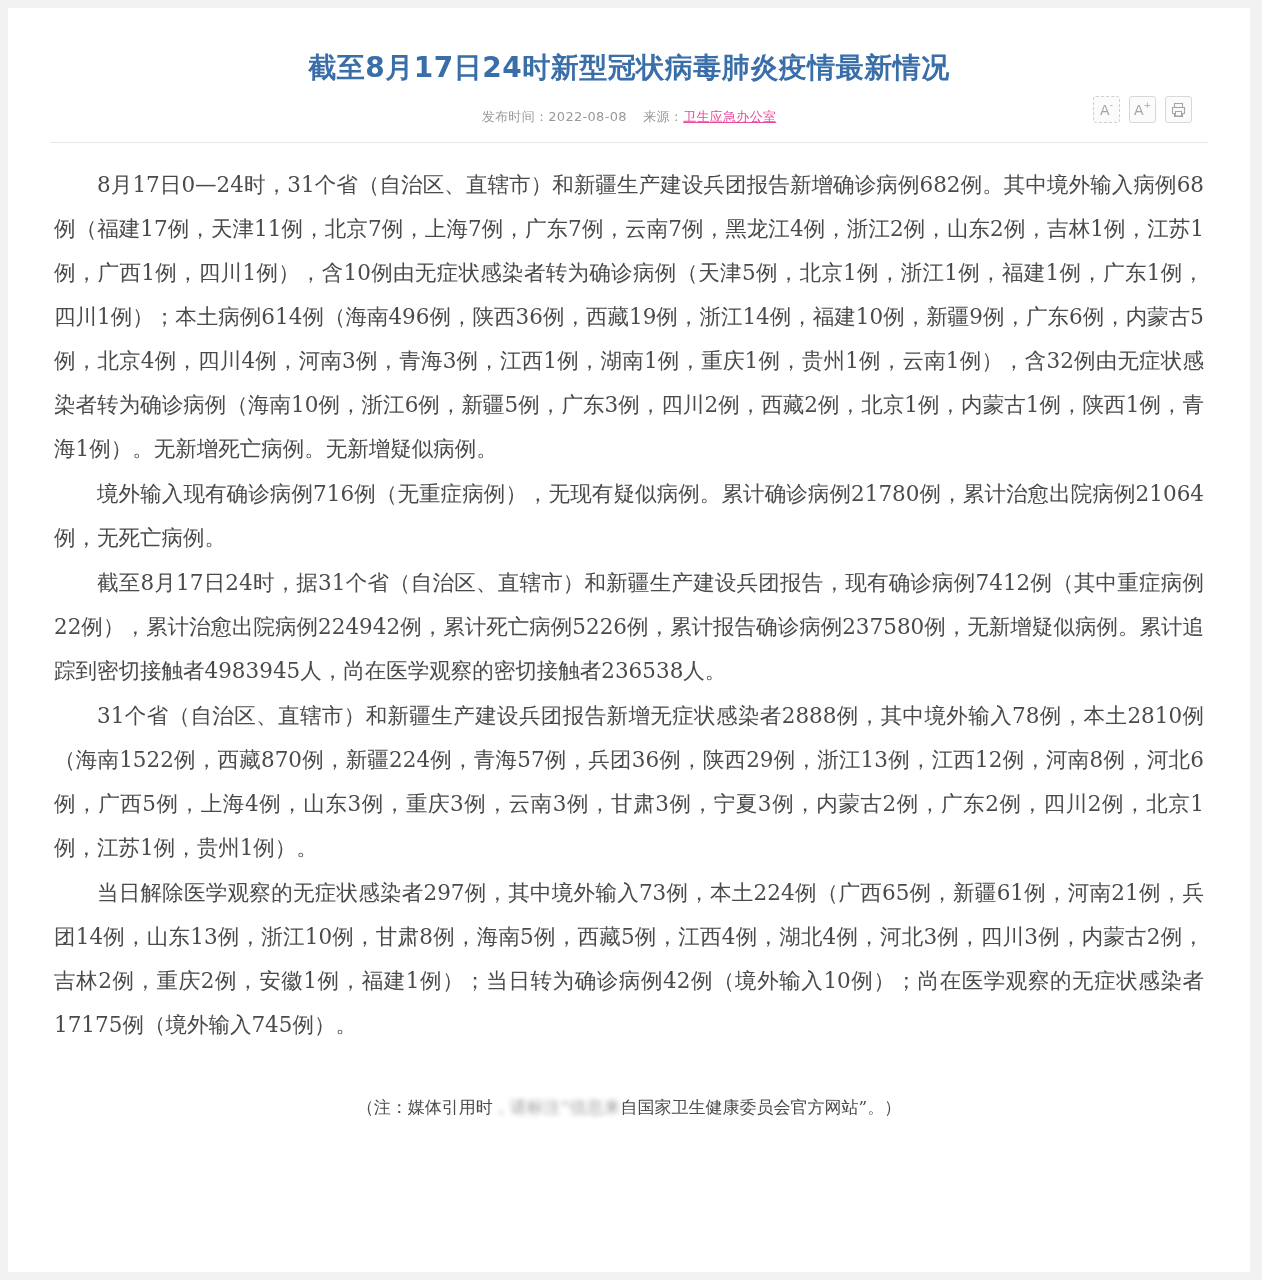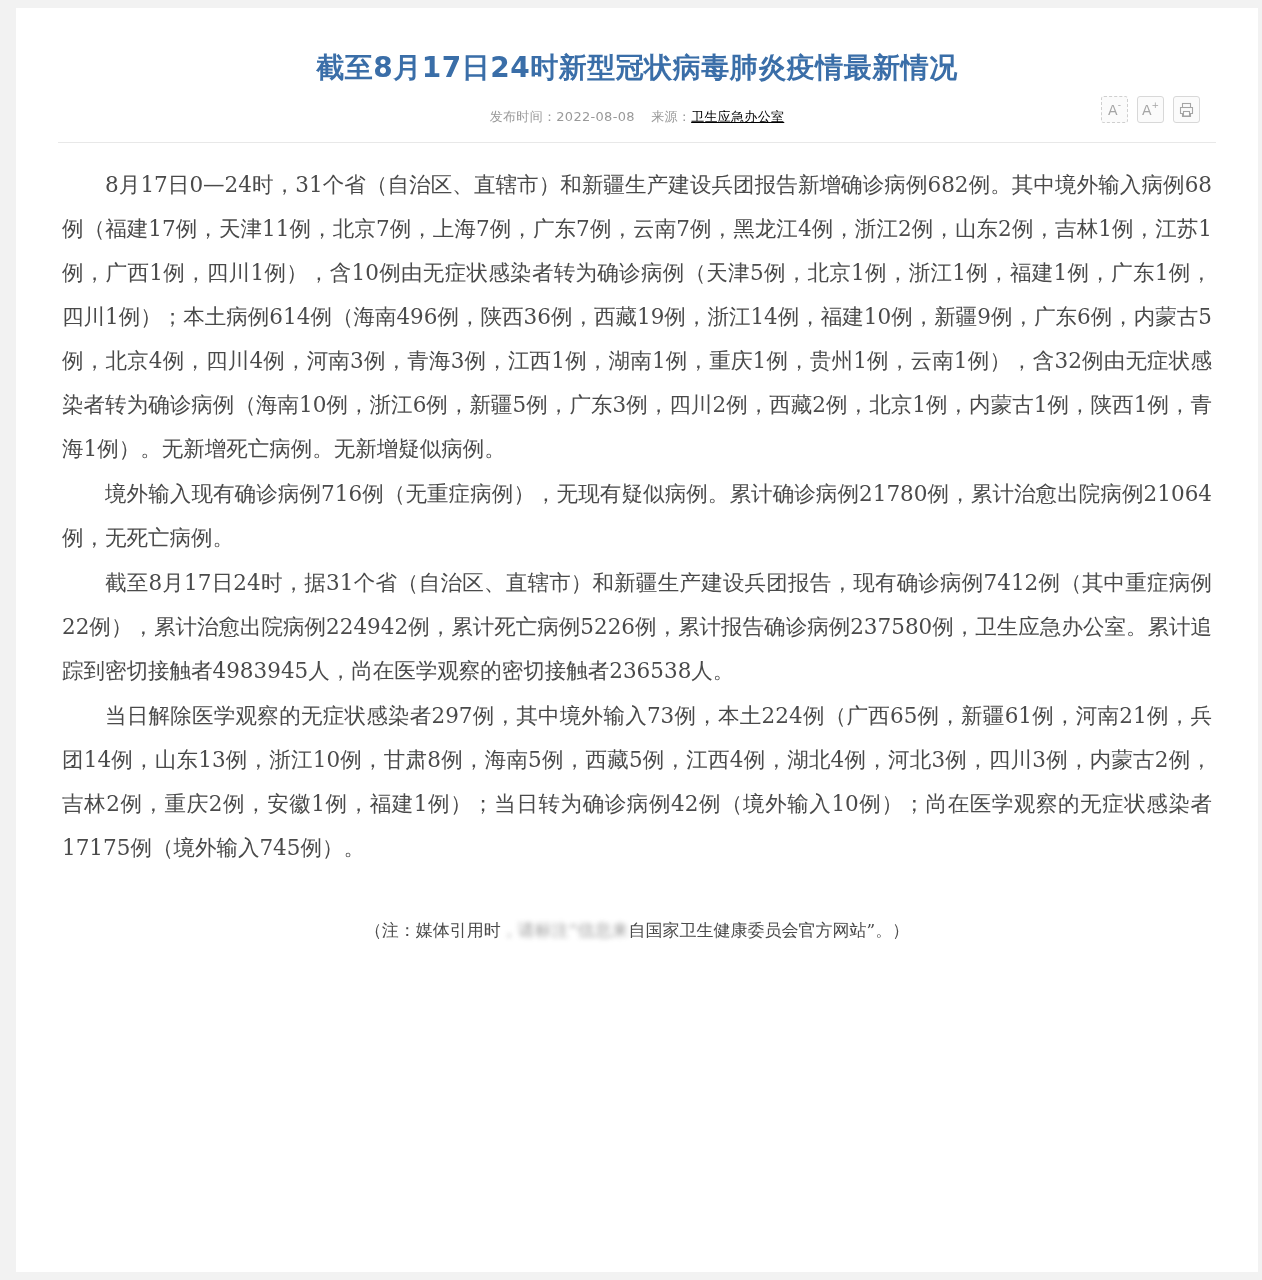--- a/index.html
+++ b/index.html
@@ -9,21 +9,21 @@
     background: #f2f2f2;
   }
   body {
     width: 1262px;
     height: 1280px;
     font-family: "DejaVu Serif", "Liberation Serif", serif;
     overflow: hidden;
   }
   .page {
     position: absolute;
-    left: 16px;
+    left: 8px;
     top: 8px;
     width: 1242px;
     height: 1264px;
     background: #ffffff;
     box-sizing: border-box;
   }
   .article-header {
     position: relative;
     padding-top: 28px;
   }
@@ -44,21 +44,21 @@
     font-family: "DejaVu Sans", "Liberation Sans", sans-serif;
     font-size: 13px;
     color: #999999;
     letter-spacing: 0.3px;
   }
   .meta-row .meta-item {
     display: inline-block;
     margin: 0 6px;
   }
   .meta-row .source-link {
-    color: #000000;
+    color: #ec4899;
     text-decoration: underline;
   }
   .tools {
     position: absolute;
     right: 58px;
     top: 88px;
     display: flex;
     gap: 9px;
     align-items: center;
   }
@@ -151,19 +151,20 @@
         </svg>
       </div>
     </div>
 
     <div class="divider"></div>
   </div>
 
   <div class="article-body">
     <p>8月17日0—24时，31个省（自治区、直辖市）和新疆生产建设兵团报告新增确诊病例682例。其中境外输入病例68例（福建17例，天津11例，北京7例，上海7例，广东7例，云南7例，黑龙江4例，浙江2例，山东2例，吉林1例，江苏1例，广西1例，四川1例），含10例由无症状感染者转为确诊病例（天津5例，北京1例，浙江1例，福建1例，广东1例，四川1例）；本土病例614例（海南496例，陕西36例，西藏19例，浙江14例，福建10例，新疆9例，广东6例，内蒙古5例，北京4例，四川4例，河南3例，青海3例，江西1例，湖南1例，重庆1例，贵州1例，云南1例），含32例由无症状感染者转为确诊病例（海南10例，浙江6例，新疆5例，广东3例，四川2例，西藏2例，北京1例，内蒙古1例，陕西1例，青海1例）。无新增死亡病例。无新增疑似病例。</p>
     <p>境外输入现有确诊病例716例（无重症病例），无现有疑似病例。累计确诊病例21780例，累计治愈出院病例21064例，无死亡病例。</p>
-    <p>截至8月17日24时，据31个省（自治区、直辖市）和新疆生产建设兵团报告，现有确诊病例7412例（其中重症病例22例），累计治愈出院病例224942例，累计死亡病例5226例，累计报告确诊病例237580例，卫生应急办公室。累计追踪到密切接触者4983945人，尚在医学观察的密切接触者236538人。</p>
+    <p>截至8月17日24时，据31个省（自治区、直辖市）和新疆生产建设兵团报告，现有确诊病例7412例（其中重症病例22例），累计治愈出院病例224942例，累计死亡病例5226例，累计报告确诊病例237580例，无新增疑似病例。累计追踪到密切接触者4983945人，尚在医学观察的密切接触者236538人。</p>
+    <p>31个省（自治区、直辖市）和新疆生产建设兵团报告新增无症状感染者2888例，其中境外输入78例，本土2810例（海南1522例，西藏870例，新疆224例，青海57例，兵团36例，陕西29例，浙江13例，江西12例，河南8例，河北6例，广西5例，上海4例，山东3例，重庆3例，云南3例，甘肃3例，宁夏3例，内蒙古2例，广东2例，四川2例，北京1例，江苏1例，贵州1例）。</p>
     <p>当日解除医学观察的无症状感染者297例，其中境外输入73例，本土224例（广西65例，新疆61例，河南21例，兵团14例，山东13例，浙江10例，甘肃8例，海南5例，西藏5例，江西4例，湖北4例，河北3例，四川3例，内蒙古2例，吉林2例，重庆2例，安徽1例，福建1例）；当日转为确诊病例42例（境外输入10例）；尚在医学观察的无症状感染者17175例（境外输入745例）。</p>
   </div>
 
   <div class="note"><span>（注：媒体引用时</span><span class="blurred">，请标注“信息来</span><span>自国家卫生健康委员会官方网站”。）</span></div>
 
 </div>
 
 </body></html>

